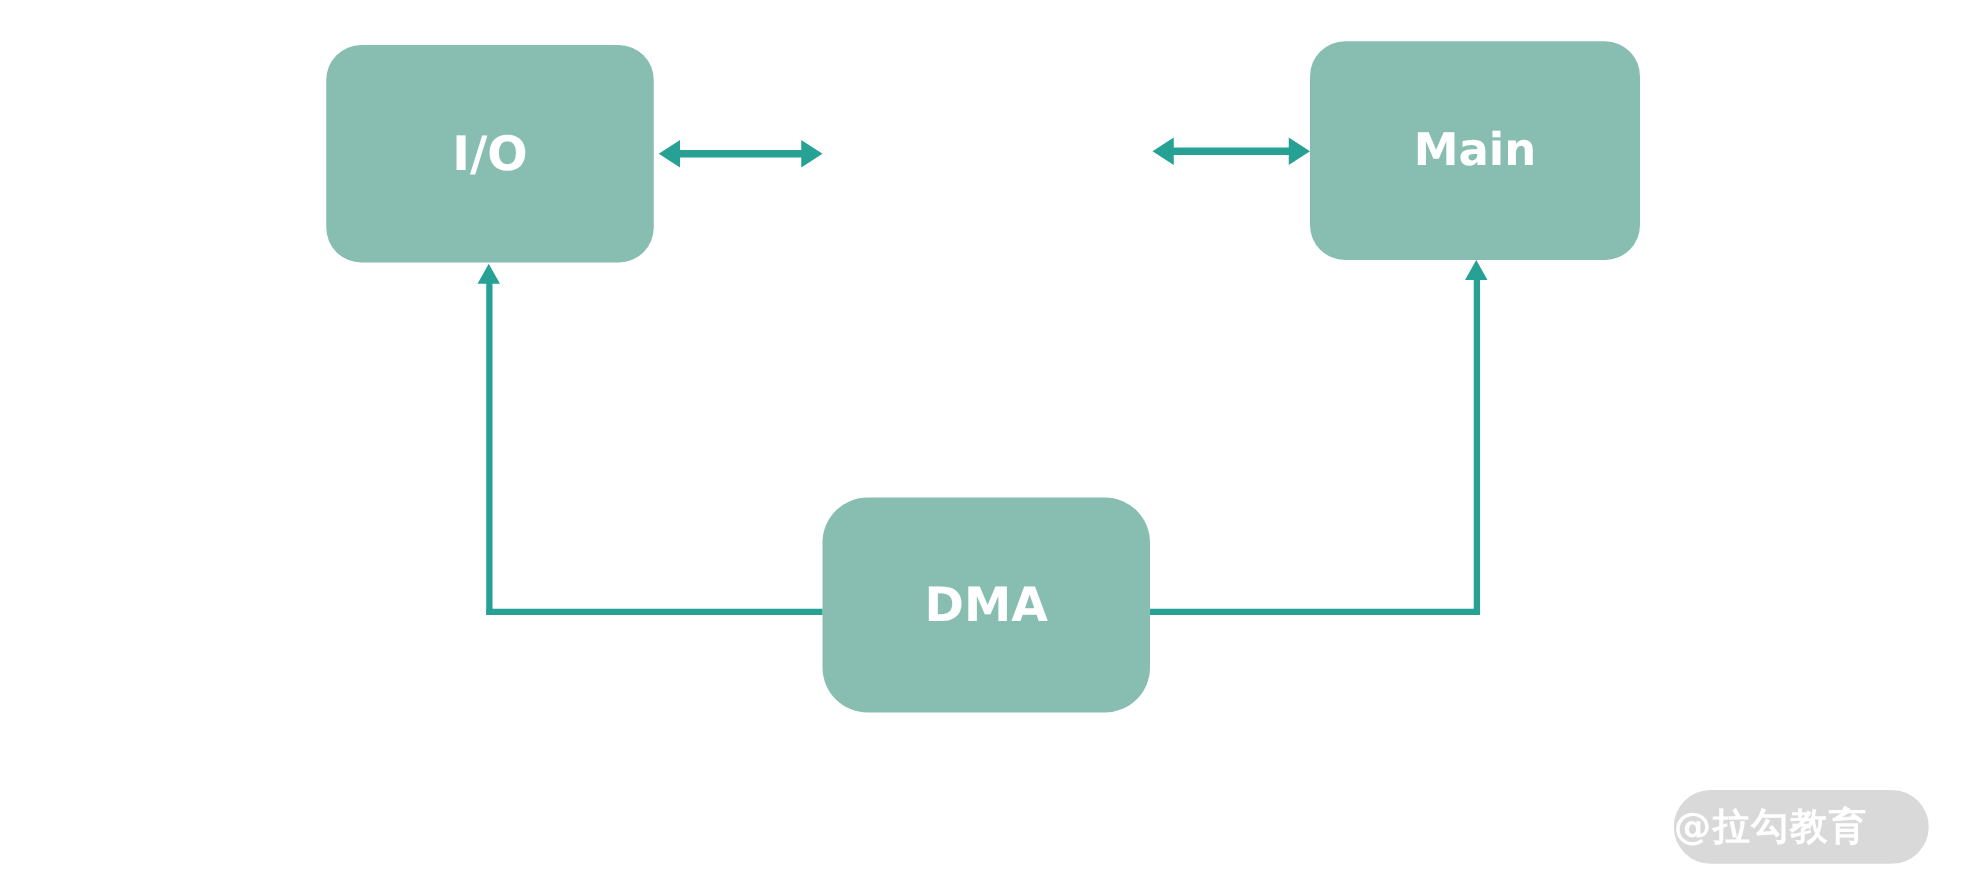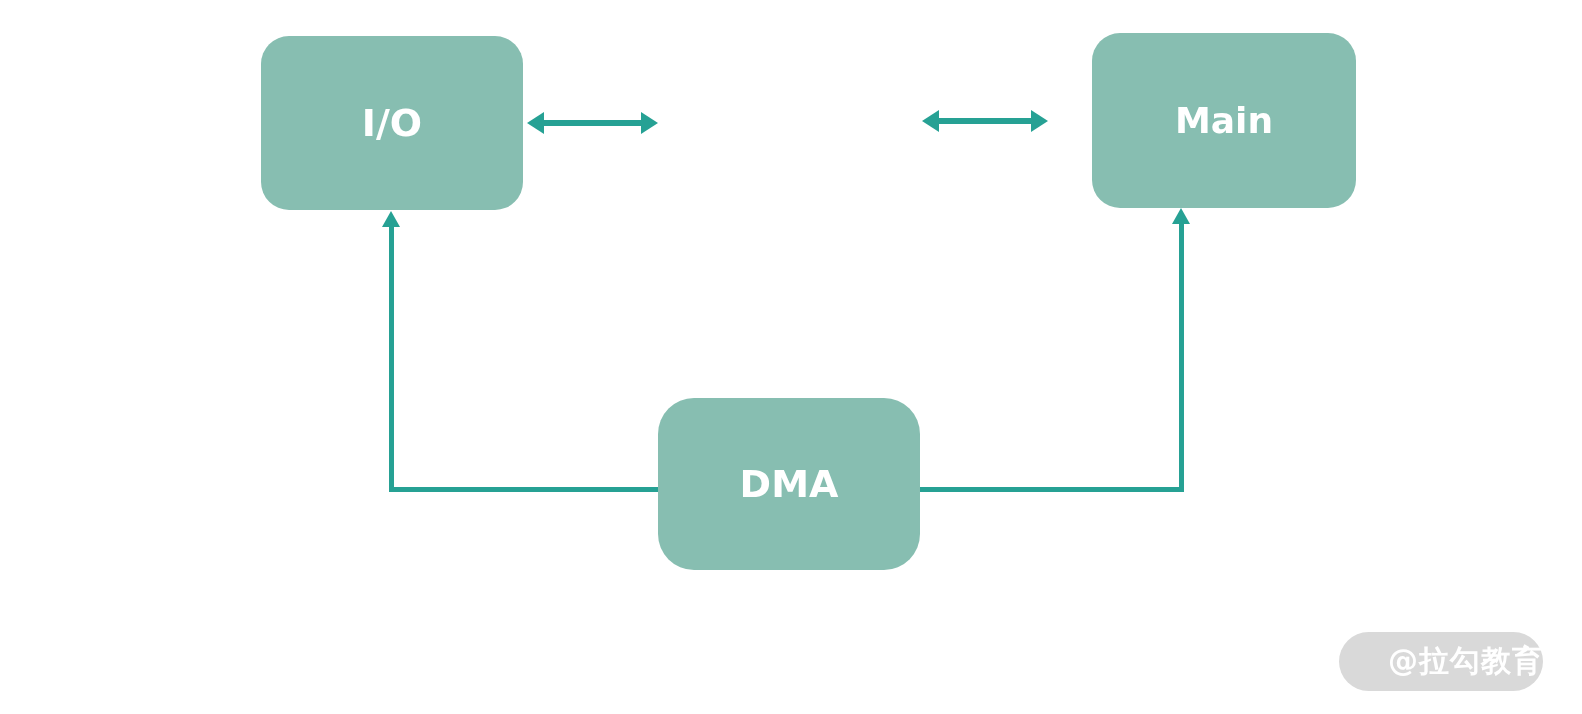--- a/index.html
+++ b/index.html
@@ -17,21 +17,21 @@
     color: #ffffff;
     display: flex;
     align-items: center;
     justify-content: center;
     text-align: center;
     font-weight: bold;
   }
   .node-label { font-weight: bold; }
   #node-io        { left: 261px; top: 36px;  width: 262px; height: 174px; border-radius: 28px; font-size: 38px; }
   #node-processor { left: 656px; top: 3px;   width: 263px; height: 244px; border-radius: 36px; font-size: 38px; }
-  #node-main-memory { left: 1092px; top: 33px; width: 264px; height: 175px; border-radius: 28px; font-size: 36px; line-height: 45px; justify-content: center; }
+  #node-main-memory { left: 1048px; top: 33px; width: 264px; height: 175px; border-radius: 28px; font-size: 36px; line-height: 45px; justify-content: center; }
   #node-dma       { left: 658px; top: 398px; width: 262px; height: 172px; border-radius: 36px; font-size: 38px; }
 
   .harrow { position: absolute; height: 22px; }
   .harrow .bar {
     position: absolute; left: 13px; right: 13px; top: 8px; height: 6px;
     background: #26a194;
   }
   .harrow .tri-left {
     position: absolute; left: 0; top: 0; width: 0; height: 0;
     border-top: 11px solid transparent; border-bottom: 11px solid transparent;
@@ -62,21 +62,21 @@
   #watermark {
     position: absolute;
     left: 1339px; top: 632px; width: 204px; height: 59px;
     background: #d9d9d9;
     border-radius: 30px;
     color: #ffffff;
     font-size: 30px;
     font-weight: bold;
     display: flex;
     align-items: center;
-    justify-content: flex-end;
+    justify-content: flex-start;
     letter-spacing: 1px;
   }
 </style>
 </head>
 <body>
 
 <div id="canvas">
 
   <div class="node" id="node-io">
     <span class="node-label">I/O</span>

